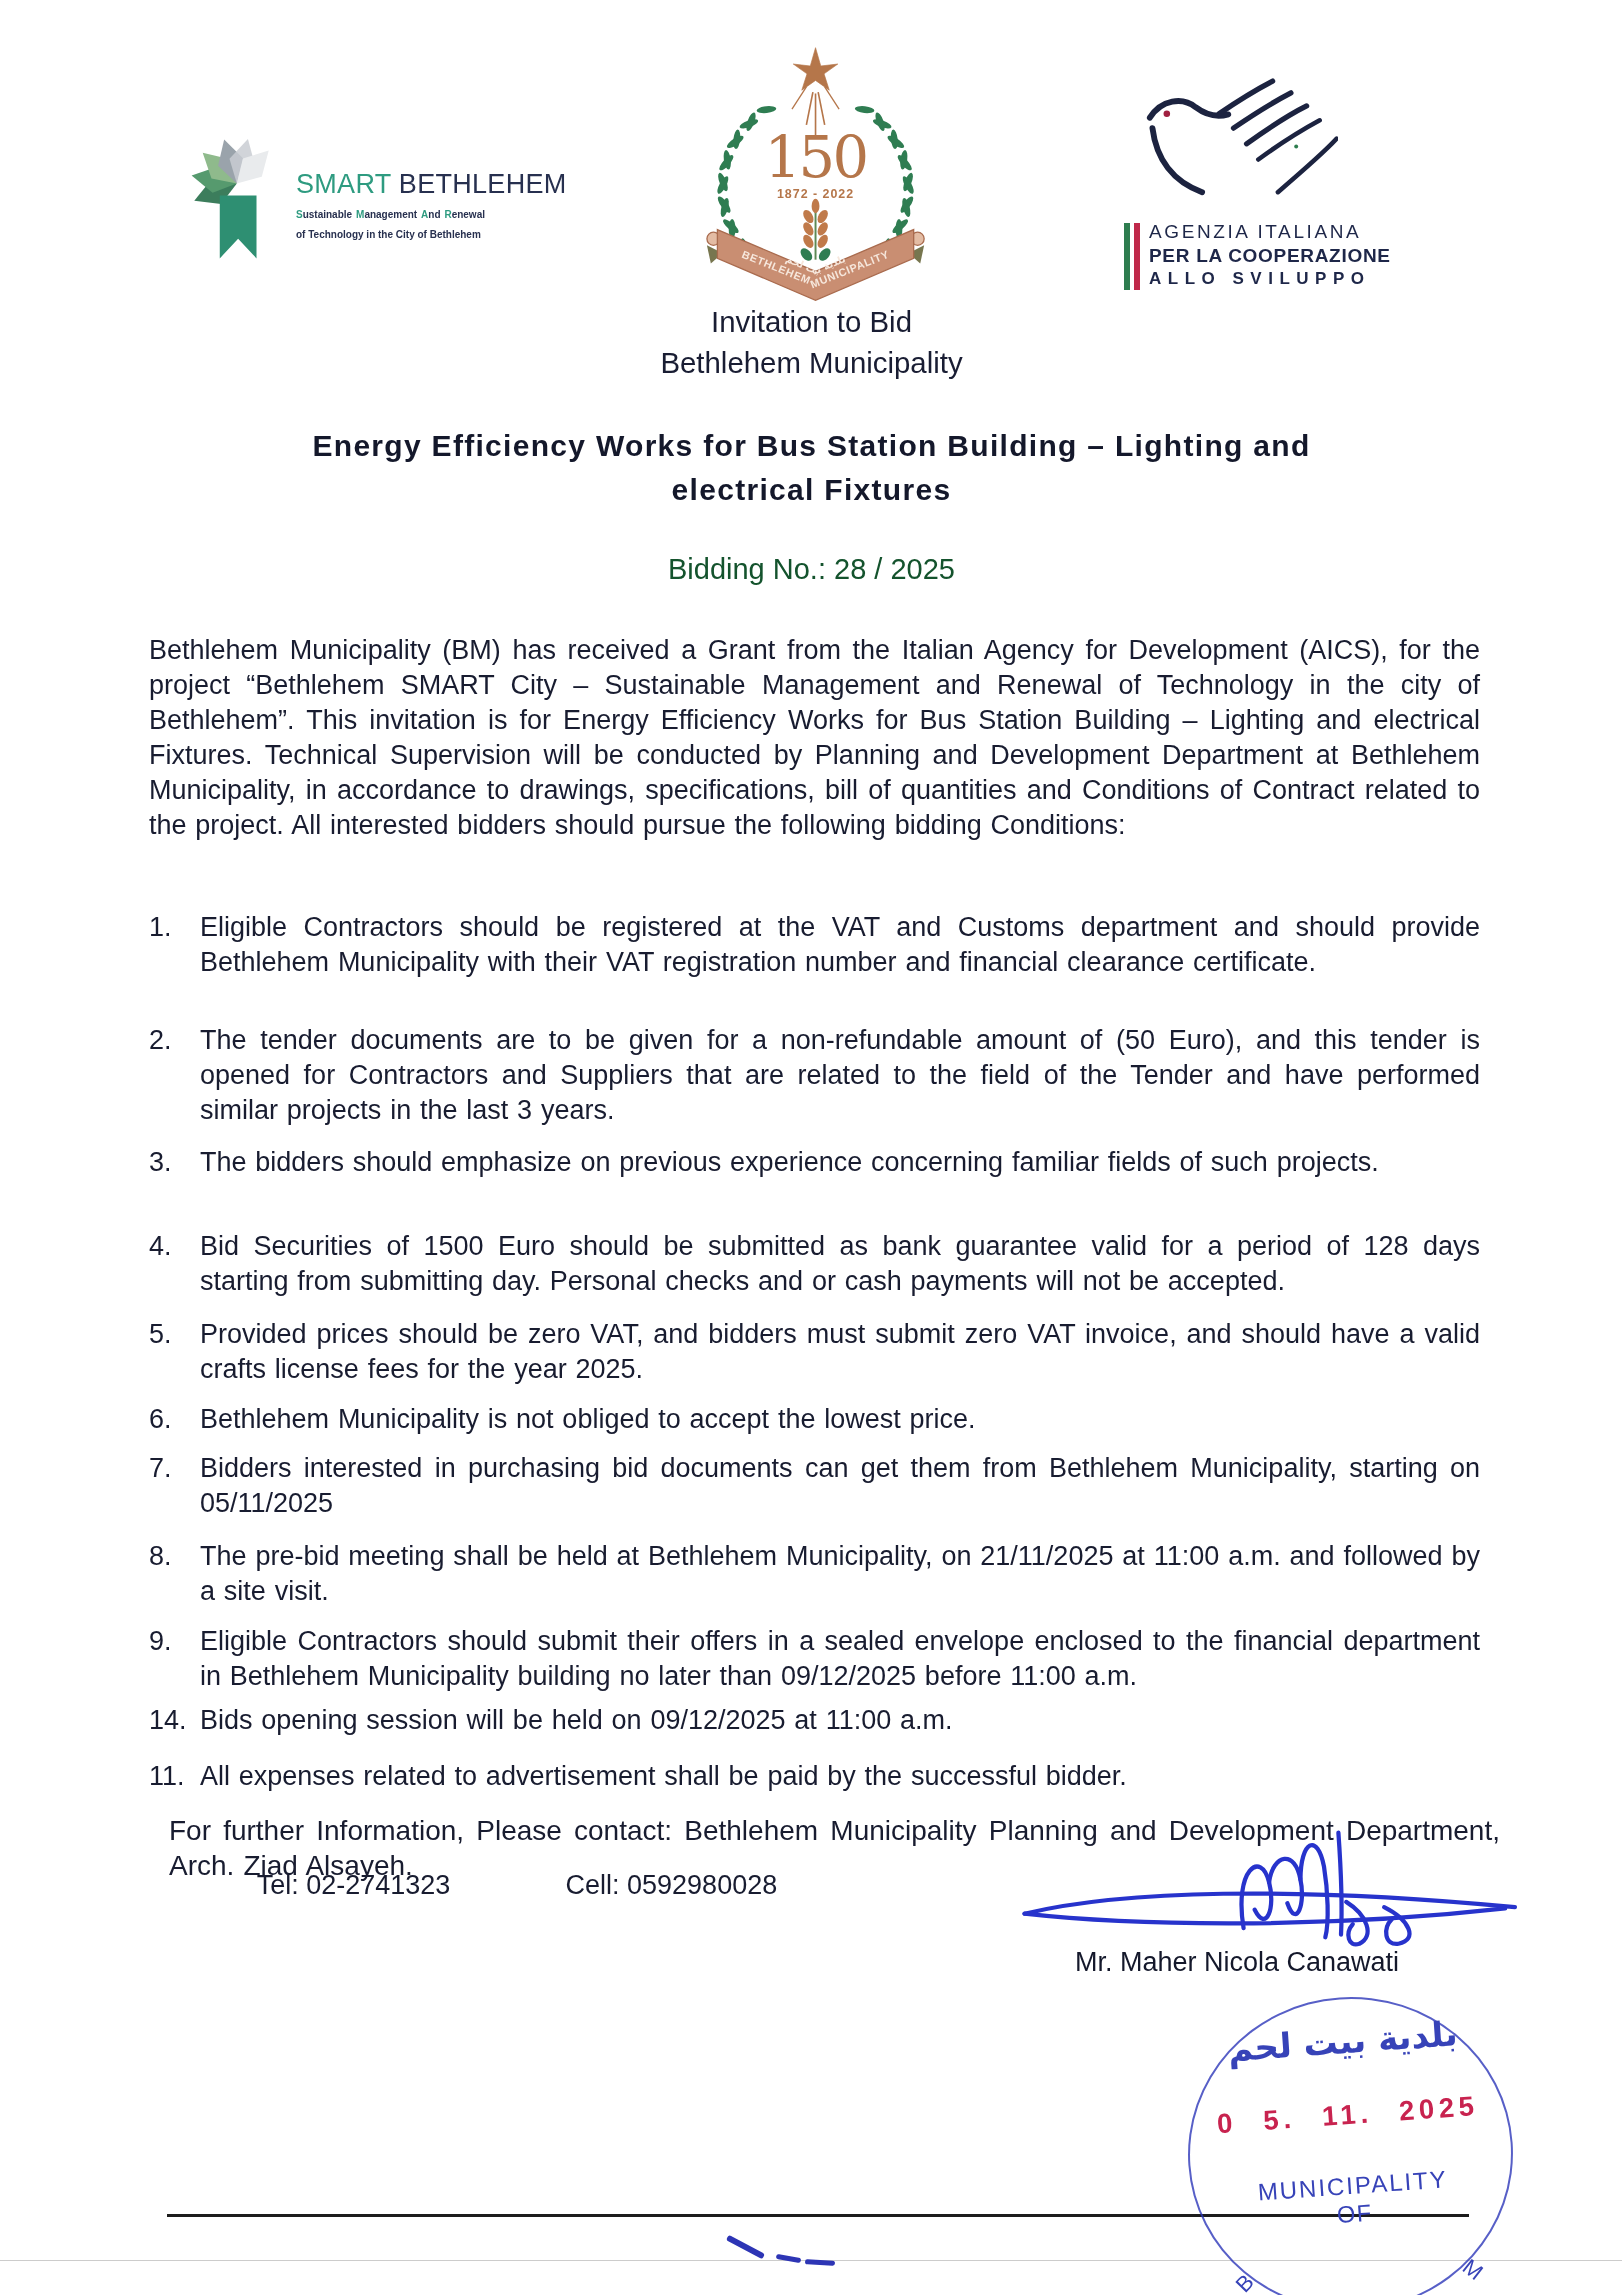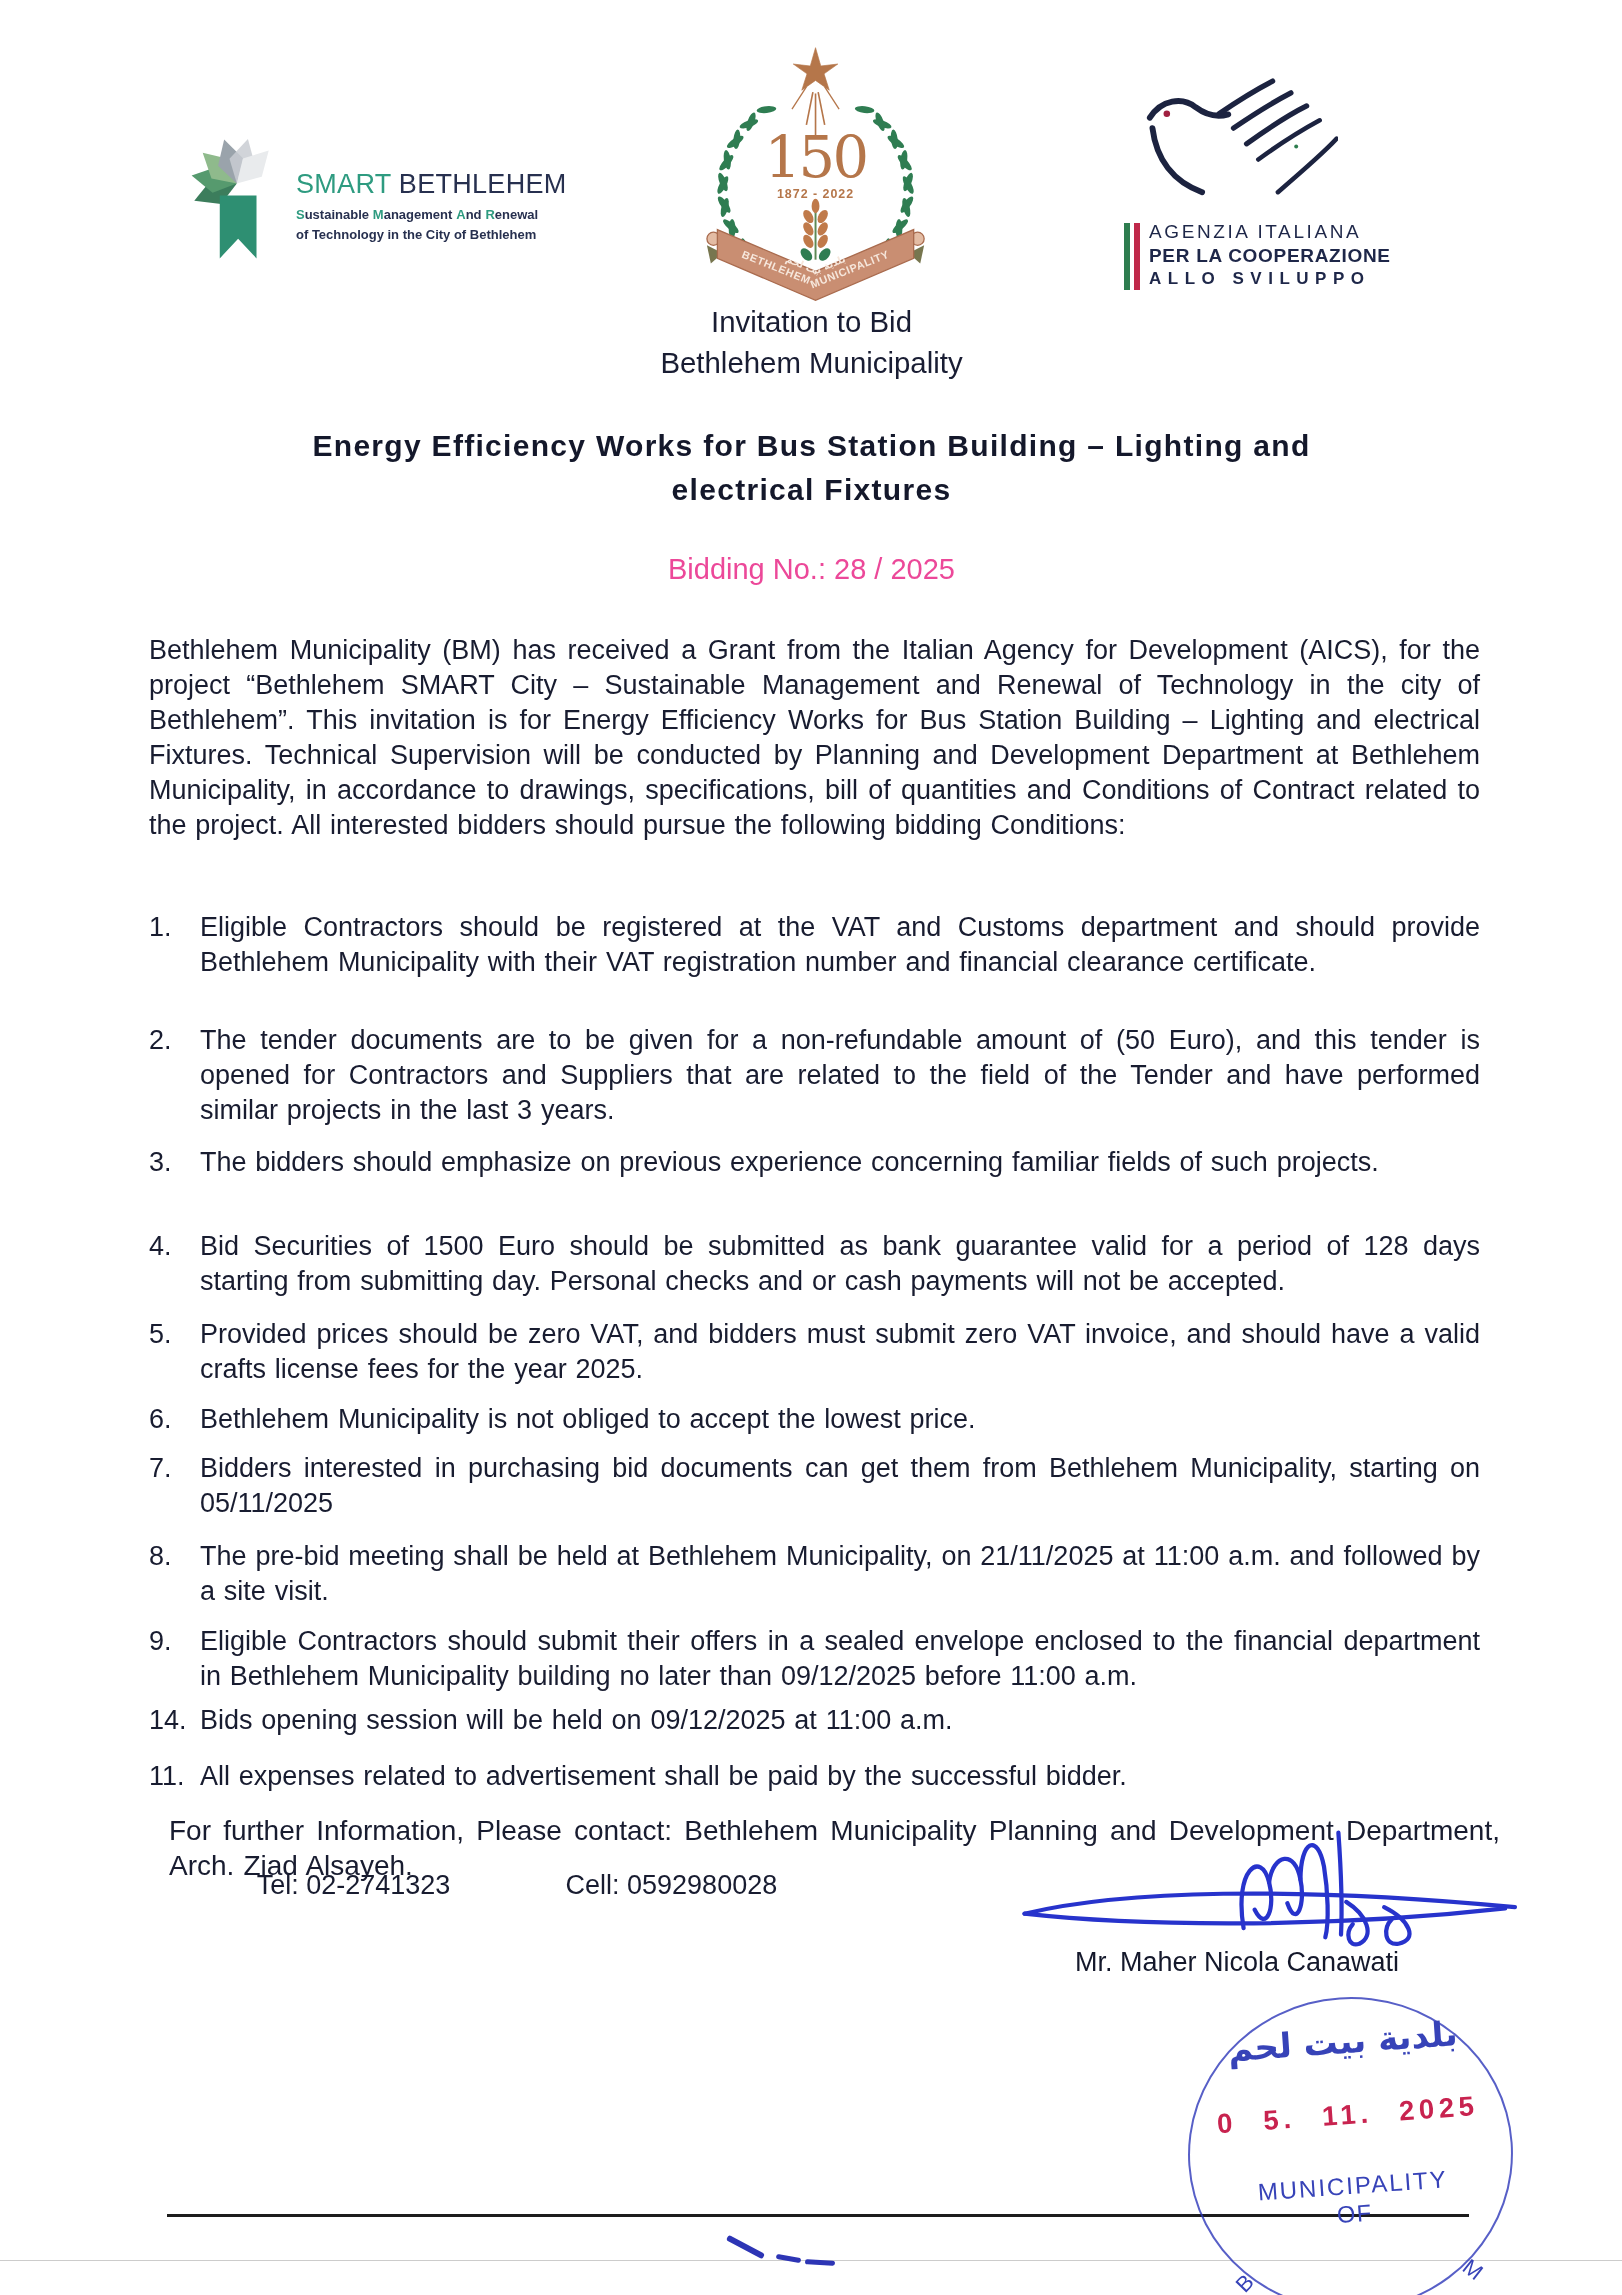--- a/index.html
+++ b/index.html
@@ -4,38 +4,38 @@
 <style>
   html,body{margin:0;padding:0;background:#888;}
   .page{position:relative;width:1623px;height:2295px;background:#ffffff;overflow:hidden;
         font-family:"Liberation Sans",sans-serif;color:#181c30;margin:0 auto;}
   .abs{position:absolute;}
   
   .smart-text{position:absolute;left:296px;top:169px;width:308px;}
   .smart-name{font-size:27px;letter-spacing:0.3px;}
   .smart-name .green{color:#2e9b80;}
   .smart-name .dark{color:#27304f;}
-  .smart-sub{margin-top:5.2px;font-size:13px;font-weight:bold;color:#27304f;line-height:19.6px;}
+  .smart-sub{margin-top:5.2px;font-size:10px;font-weight:bold;color:#27304f;line-height:19.6px;}
   .fl{display:inline-block;margin-right:3.9px;}
   .fl::first-letter{color:#2e9b80;}
   .aics-block{position:absolute;left:1120px;top:220px;}
   .aics-bars{position:absolute;left:0;top:2.6px;width:22px;height:67px;}
   .aics-bar-green{position:absolute;left:3.9px;top:0;width:5.9px;height:67px;background:#2e7d4f;}
   .aics-bar-red{position:absolute;left:13.7px;top:0;width:5.9px;height:67px;background:#c0284a;}
   .aics-lines{margin-left:29px;color:#1e2749;}
   .aics-l1{font-size:19px;letter-spacing:2.6px;line-height:23.6px;}
   .aics-l2{font-size:19px;font-weight:bold;letter-spacing:0.7px;line-height:23.6px;}
   .aics-l3{font-size:17px;letter-spacing:6.5px;line-height:23.6px;font-weight:bold;}
   
   .inv-heading{position:absolute;left:0;top:301px;width:1623px;text-align:center;
                font-size:29.4px;line-height:41px;color:#191d33;}
   .main-title{position:absolute;left:157px;top:424px;width:1309px;text-align:center;
               font-size:30px;font-weight:bold;letter-spacing:1.3px;line-height:44px;color:#14182b;}
   .bidding-no{position:absolute;left:0;top:553px;width:1623px;text-align:center;
-              font-size:29px;color:#ec4899;}
+              font-size:29px;color:#14532d;}
   
   .intro{position:absolute;left:149px;top:633px;width:1331px;font-size:27px;line-height:35px;
          text-align:justify;word-spacing:1.3px;}
   .cond{position:absolute;left:149px;width:1331px;display:flex;font-size:27px;line-height:35px;}
   .cond .num{flex:0 0 51px;}
   .cond .ctext{flex:1;text-align:justify;word-spacing:1.3px;}
   .contact-par{position:absolute;left:149px;top:1813px;width:1331px;font-size:28px;line-height:35px;
                text-align:justify;word-spacing:1.3px;margin-left:20px;}
   .tel-line{position:absolute;left:149px;top:1870px;width:1331px;font-size:27px;}
   .tel-line .tel{display:inline-block;width:409px;text-align:center;}

